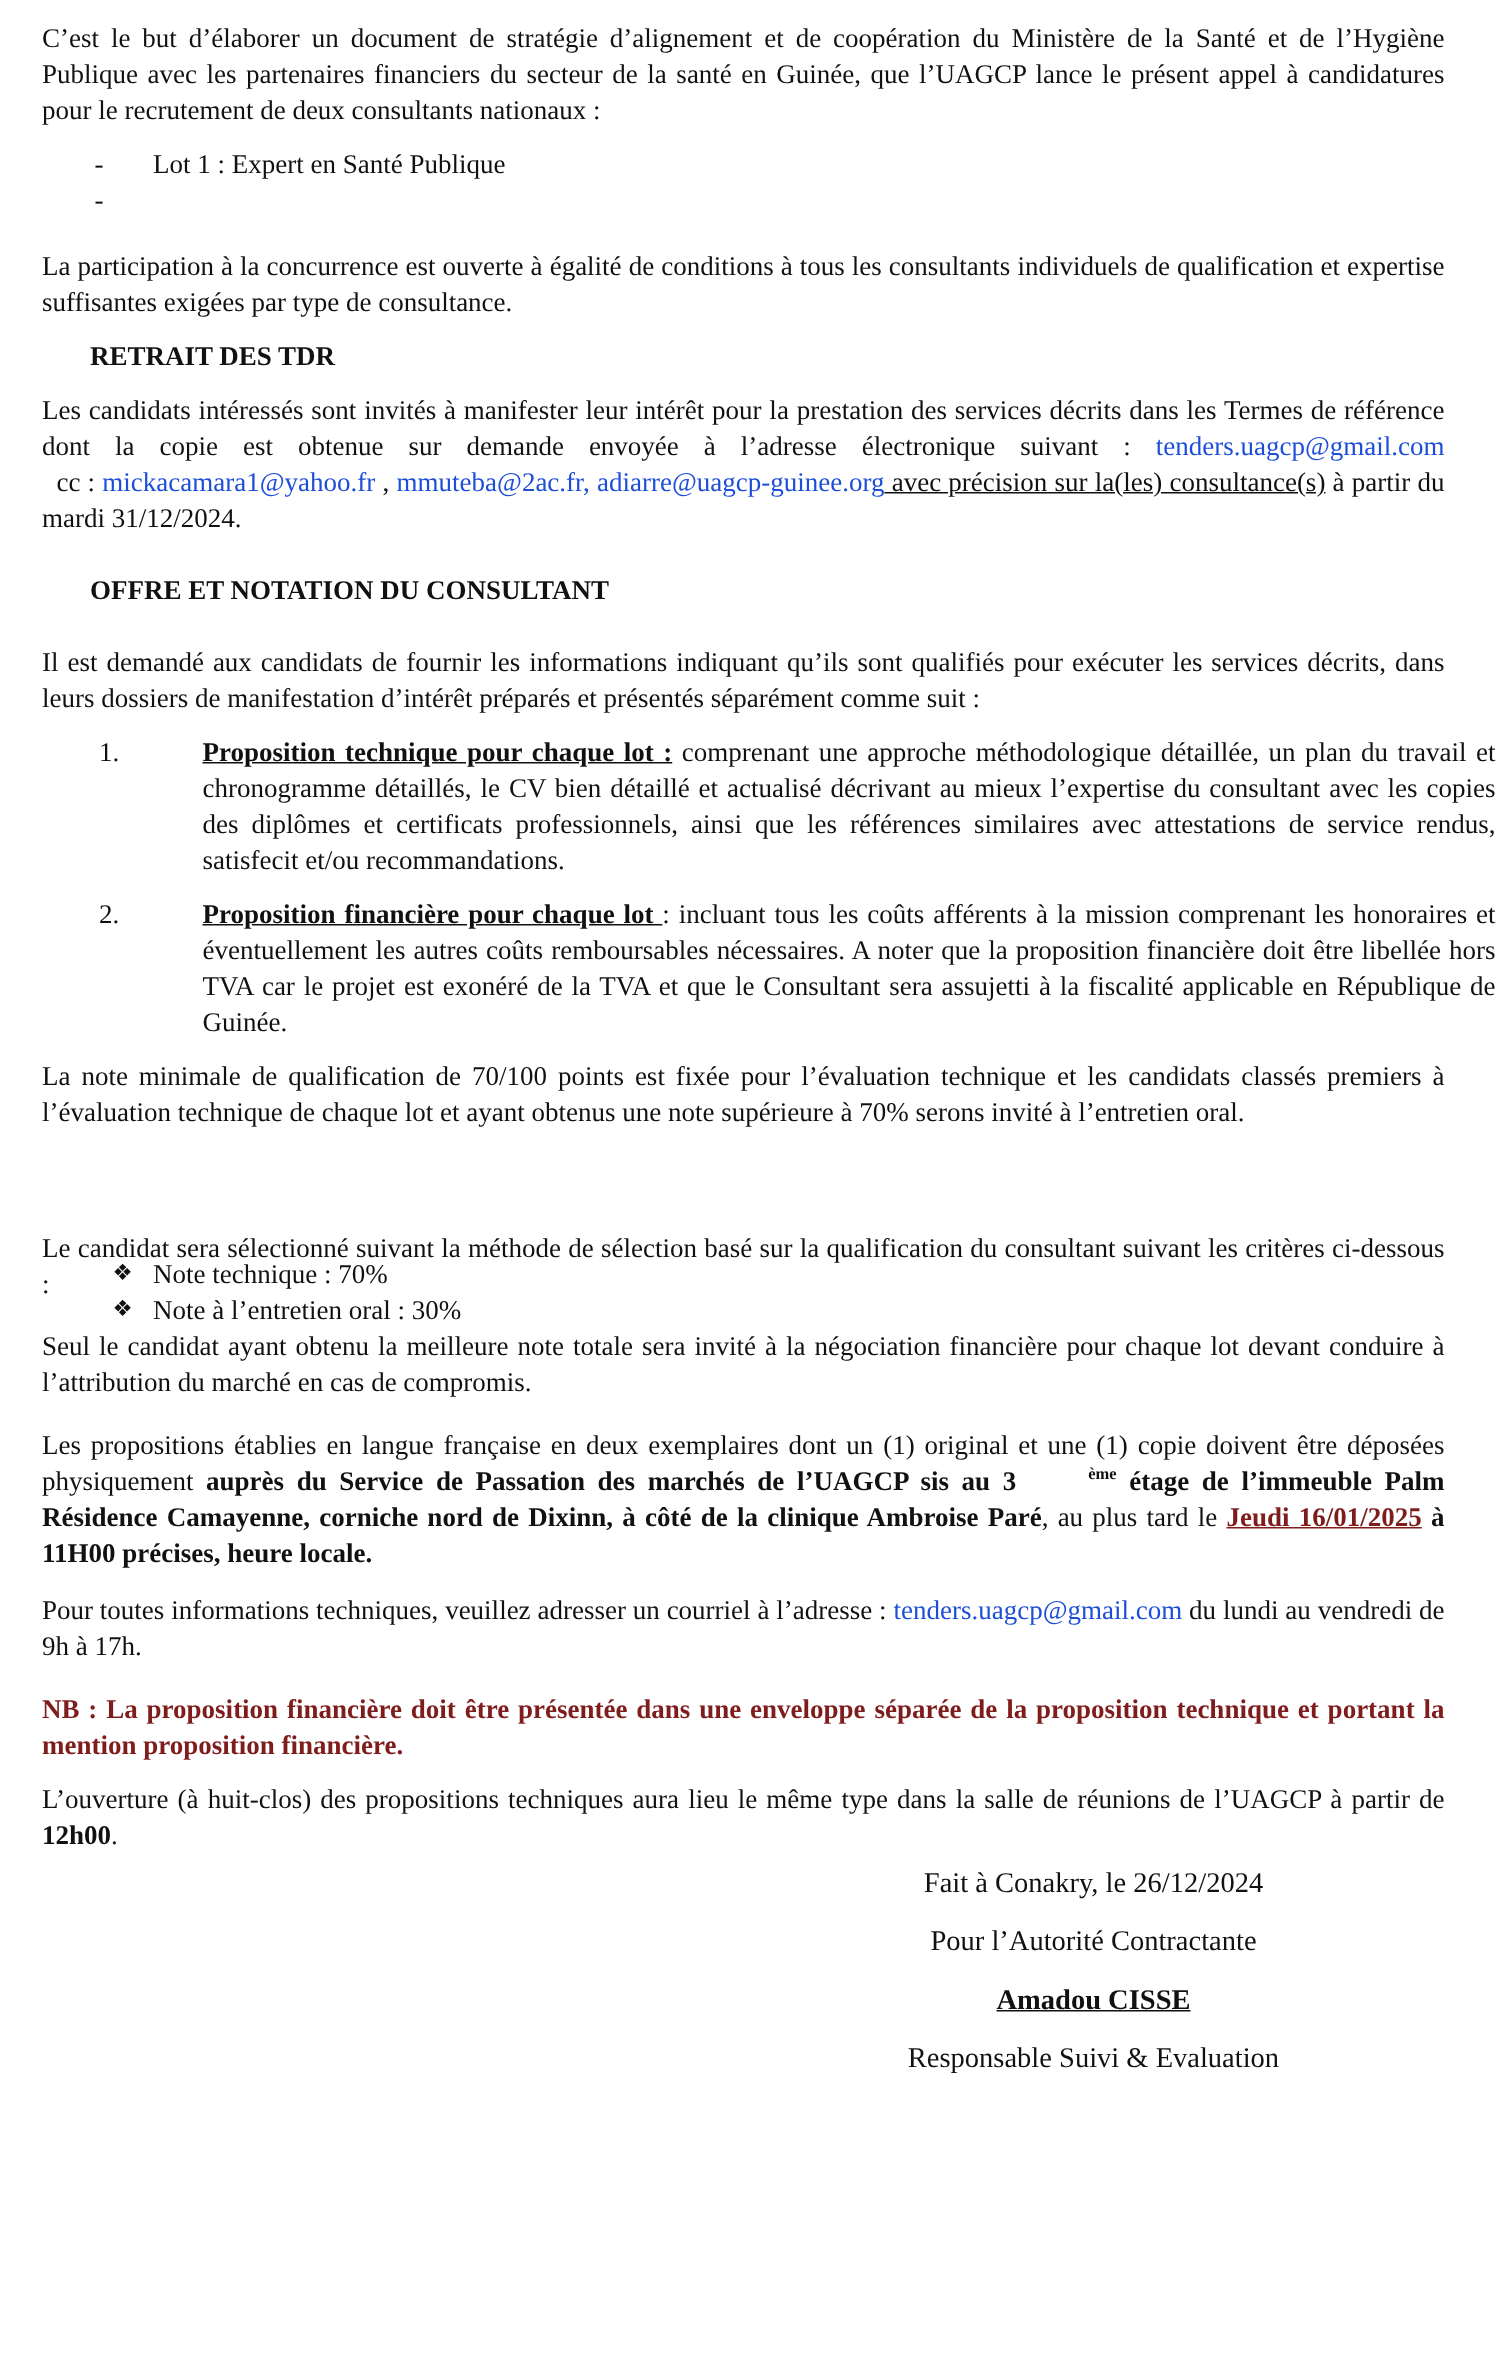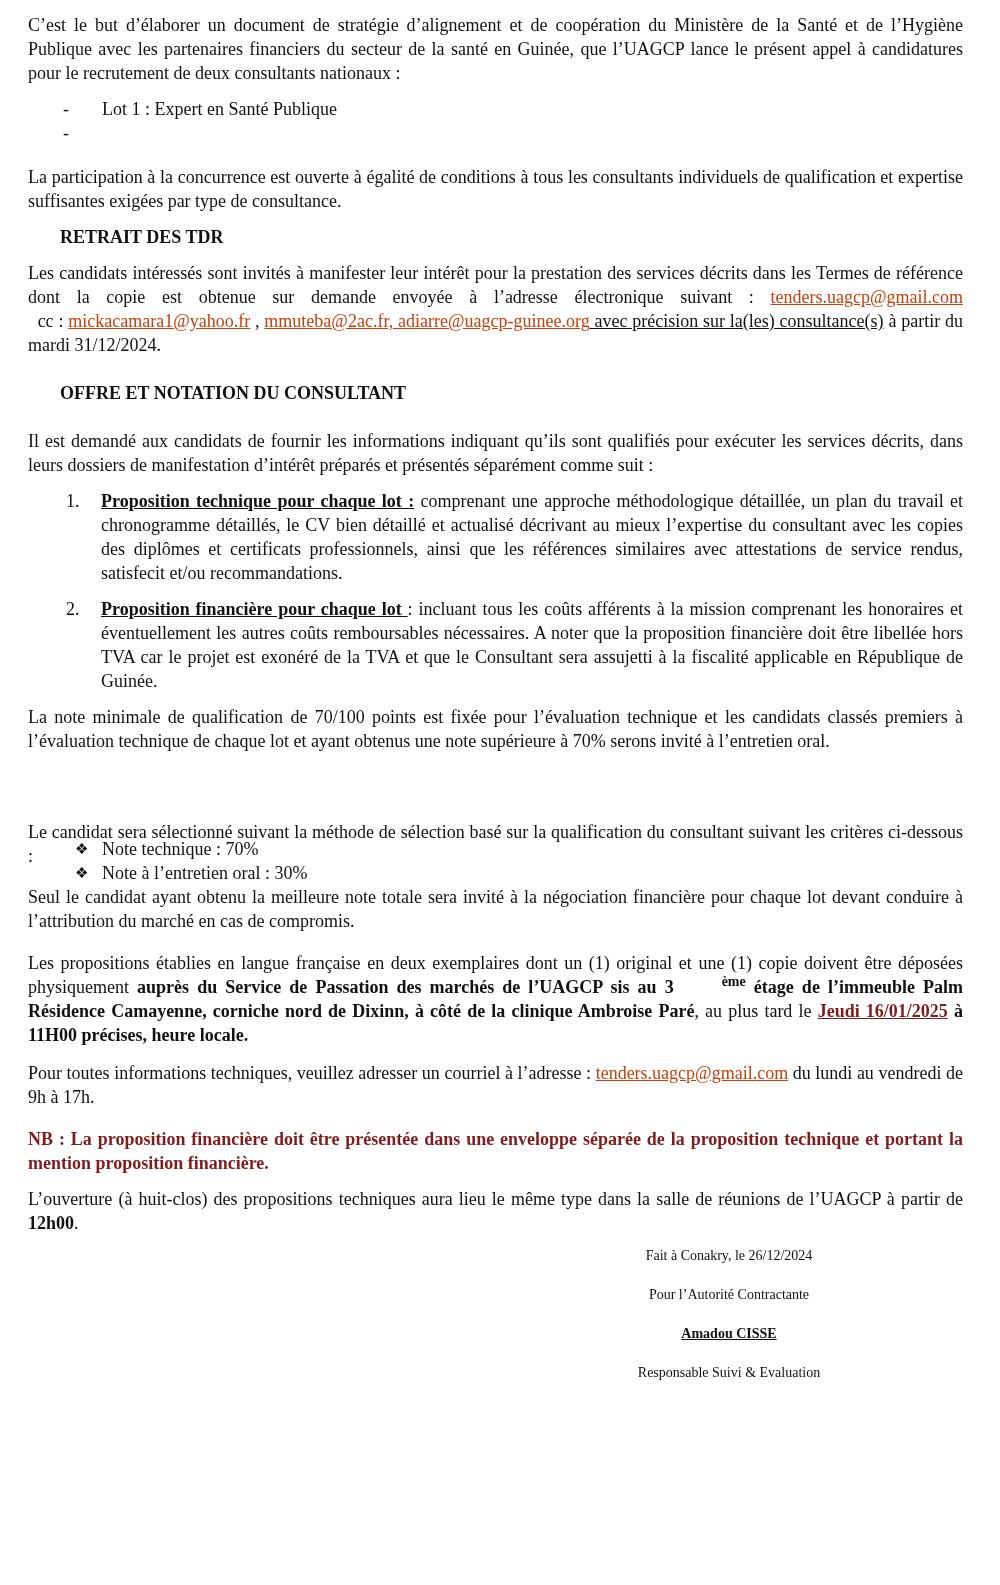--- a/index.html
+++ b/index.html
@@ -5,35 +5,35 @@
   html, body { margin: 0; padding: 0; background: #ffffff; }
   body {
     width: 1000px; height: 1585px; position: relative; overflow: hidden;
     font-family: "Liberation Serif", "DejaVu Serif", serif;
     color: #111111; font-size: 18px; line-height: 24px;
   }
   .page { position: absolute; left: 28px; top: 0; width: 935px; }
   p { margin: 0; text-align: justify; }
   .para { position: absolute; left: 0; width: 935px; }
   .heading { font-weight: bold; position: absolute; left: 0; margin-left: 32px; }
-  .link { color: #c2410c; text-decoration: underline; }
+  .link { color: #1d4ed8; }
   .red { color: #7f1d1d; }
   .u { text-decoration: underline; }
   .b { font-weight: bold; }
   .dash-list, .num-list, .star-list { position: absolute; margin: 0; padding: 0; list-style: none; }
   .dash-list li, .star-list li { position: relative; height: 24px; }
   .dash-list .mk { position: absolute; left: 35px; }
   .dash-list .txt { position: absolute; left: 74px; white-space: nowrap; }
   .star-list .mk { position: absolute; left: 47px; font-size: 15px; }
   .star-list .txt { position: absolute; left: 74px; white-space: nowrap; }
   .num-list li { position: relative; }
   .num-list .mk { position: absolute; left: 38px; top: 0; }
-  .num-list .txt { margin-left: 73px; width: 862px; text-align: justify; }
-  .sig { position: absolute; width: 300px; left: 729px; transform: translateX(-50%); text-align: center; white-space: nowrap; font-size: 14px; }
-  sup { font-size: 14px; line-height: 0; margin-left: 48px; }
+  .num-list .txt { margin-left: 107px; width: 862px; text-align: justify; }
+  .sig { position: absolute; width: 300px; left: 729px; transform: translateX(-50%); text-align: center; white-space: nowrap; font-size: 19px; }
+  sup { font-size: 11px; line-height: 0; margin-left: 48px; }
 </style>
 </head>
 <body>
 
 <div class="page">
 
   <p class="para" style="top:13px">C’est le but d’élaborer un document de stratégie d’alignement et de coopération du Ministère de la Santé et de l’Hygiène Publique avec les partenaires financiers du secteur de la santé en Guinée, que  l’UAGCP lance le présent appel à candidatures pour le recrutement de deux consultants nationaux :</p>
 
   <ul class="dash-list" style="top:97px; left:0; width:935px">
     <li>

